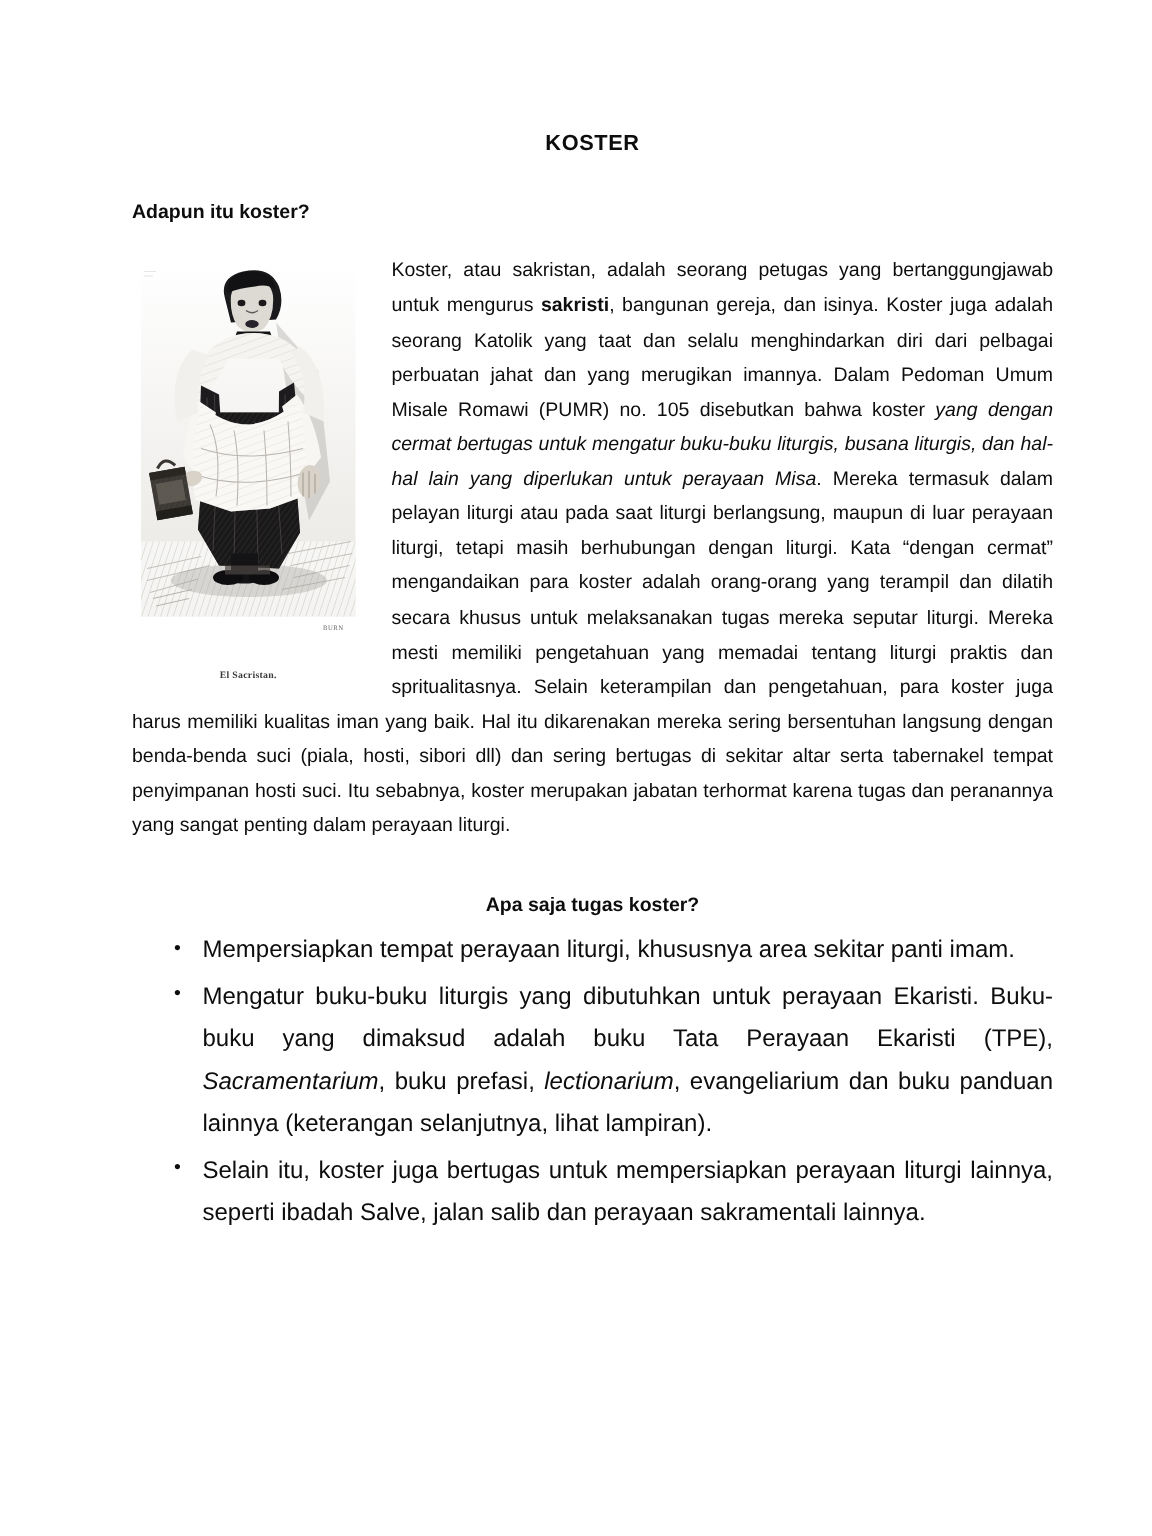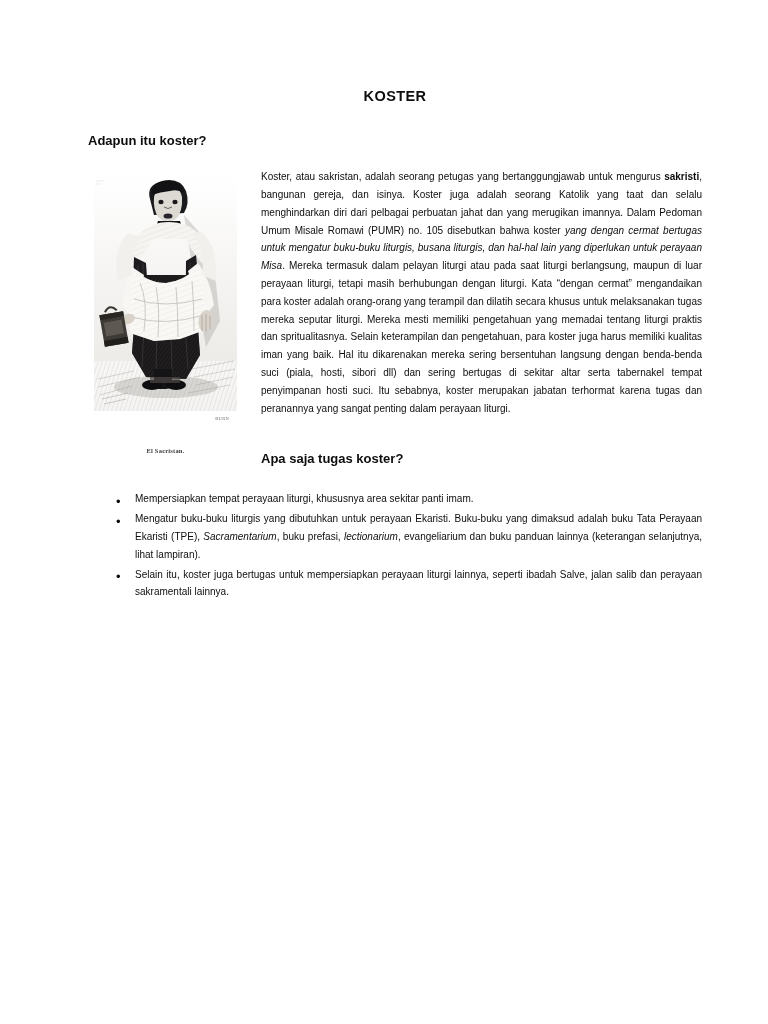--- a/index.html
+++ b/index.html
@@ -36,21 +36,21 @@
   }
 
   .section-heading {
     font-size: 13px;
     font-weight: bold;
     margin: 0 0 16px 0;
     line-height: 1.3;
   }
 
   .heading-gap-a { margin-bottom: 18px; }
-  .heading-tugas { margin-top: 34px; margin-bottom: 22px; }
+  .heading-tugas { margin-top: 34px; margin-bottom: 8px; text-align: center; }
   .heading-adapun { margin-top: 0; margin-bottom: 18px; }
 
   
   .figure {
     float: left;
     width: 155px;
     margin: 3px 18px 6px 0;
     shape-outside: margin-box;
   }
   .engraving {
@@ -82,36 +82,36 @@
   .fig-mark-left {
     position: absolute;
     left: 8px;
     bottom: 26px;
     font-family: "Liberation Serif", serif;
     font-size: 4px;
     color: #8a8a8a;
   }
 
   .body-text {
-    font-size: 10px;
+    font-size: 13px;
     line-height: 1.78;
     text-align: justify;
     margin: 0;
     hyphens: none;
   }
 
   .bullet-list {
     list-style: none;
     margin: 0;
     padding: 0;
   }
   .bullet-list li {
     position: relative;
     padding-left: 47px;
-    font-size: 10px;
+    font-size: 16px;
     line-height: 1.78;
     text-align: justify;
     margin-bottom: 2px;
   }
   .bullet-list li::before {
     content: "\2022";
     position: absolute;
     left: 28px;
     top: -0.5px;
     font-size: 13px;

